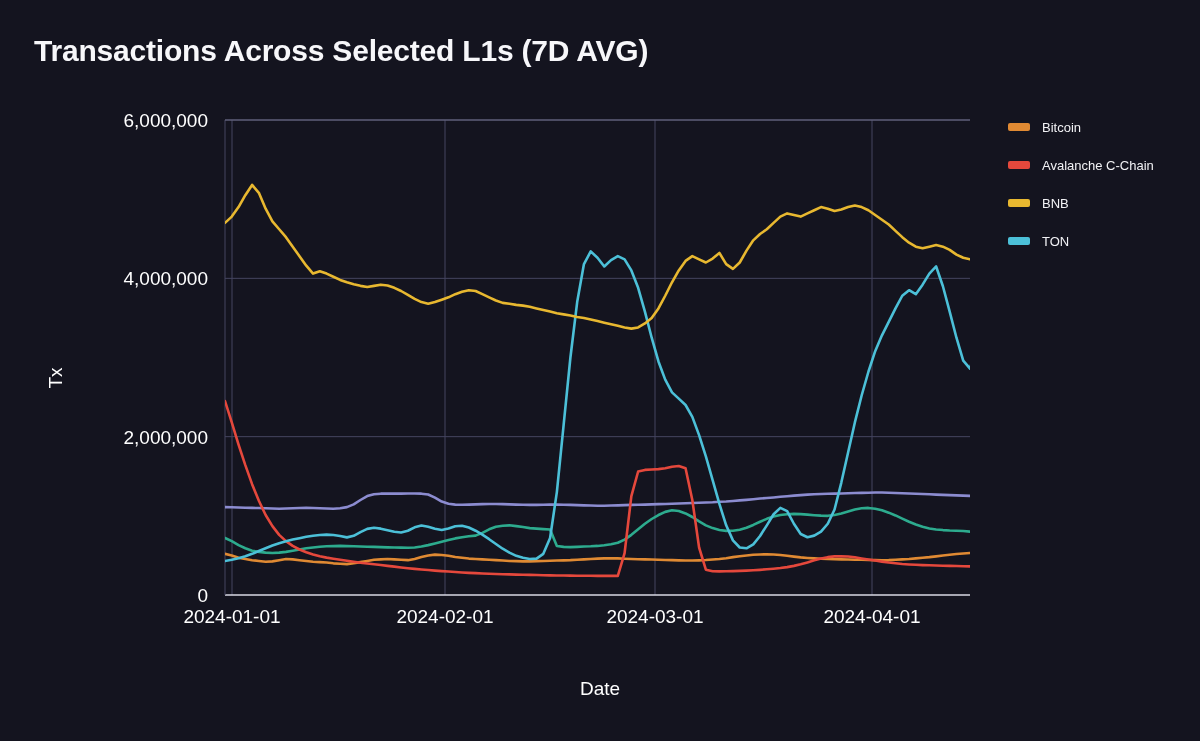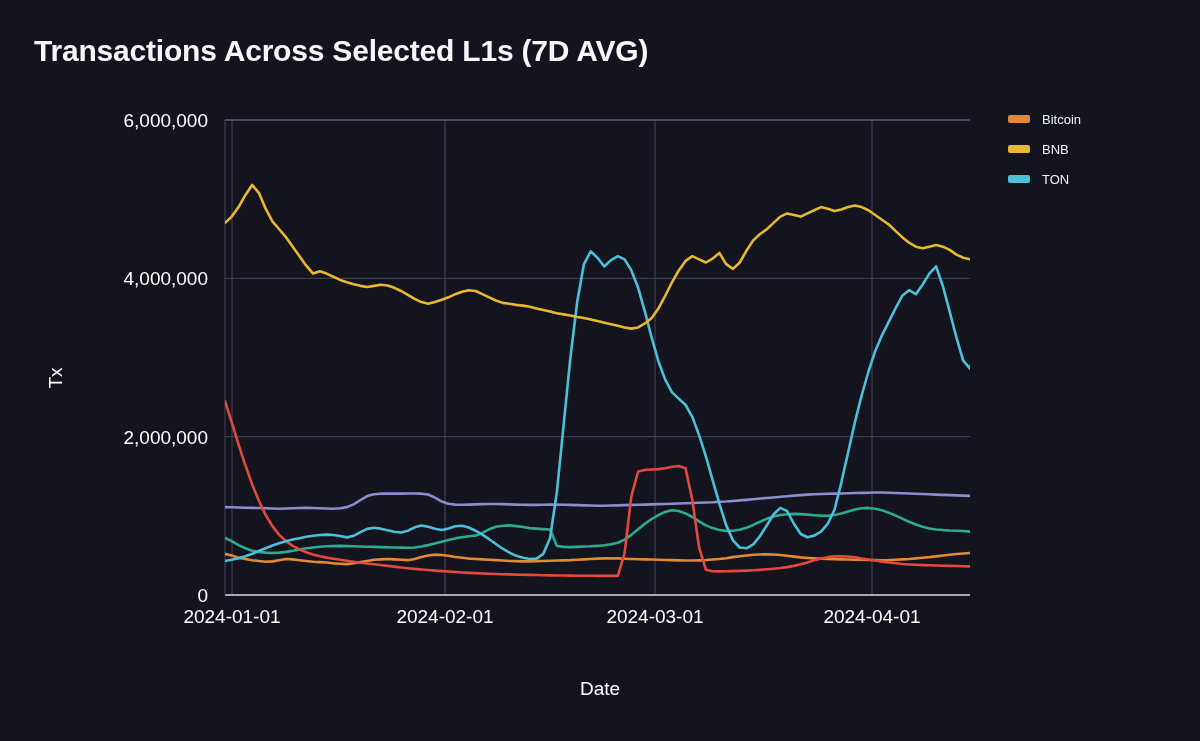--- a/index.html
+++ b/index.html
@@ -49,20 +49,21 @@
   #legend {
     position: absolute;
     left: 1008px;
     top: 104px;
     width: 190px;
   }
   .legend-row {
     display: flex;
     align-items: center;
     height: 30px;
+    margin-top: 8px;
   }
   .legend-swatch {
     width: 22px;
     height: 8px;
     border-radius: 2px;
     margin-right: 12px;
     flex: 0 0 auto;
   }
   .legend-label {
     font-size: 13px;
@@ -120,20 +121,24 @@
     <text id="ylabel-text" class="axis-title" x="62" y="378" text-anchor="middle" transform="rotate(-90 62 378)">Tx</text>
     <text id="xlabel-text" class="axis-title" x="600" y="695" text-anchor="middle">Date</text>
   </svg>
 
   <div id="legend">
       <div class="legend-row">
         <span class="legend-swatch" style="background: rgb(224, 138, 51);"></span>
         <span class="legend-label">Bitcoin</span>
       </div>
       <div class="legend-row">
+        <span class="legend-swatch" style="background: rgb(229, 72, 60);"></span>
+        <span class="legend-label">Avalanche C-Chain</span>
+      </div>
+      <div class="legend-row">
         <span class="legend-swatch" style="background: rgb(232, 184, 48);"></span>
         <span class="legend-label">BNB</span>
       </div>
       <div class="legend-row">
         <span class="legend-swatch" style="background: rgb(76, 192, 216);"></span>
         <span class="legend-label">TON</span>
       </div>
     </div>
 
 </div>

